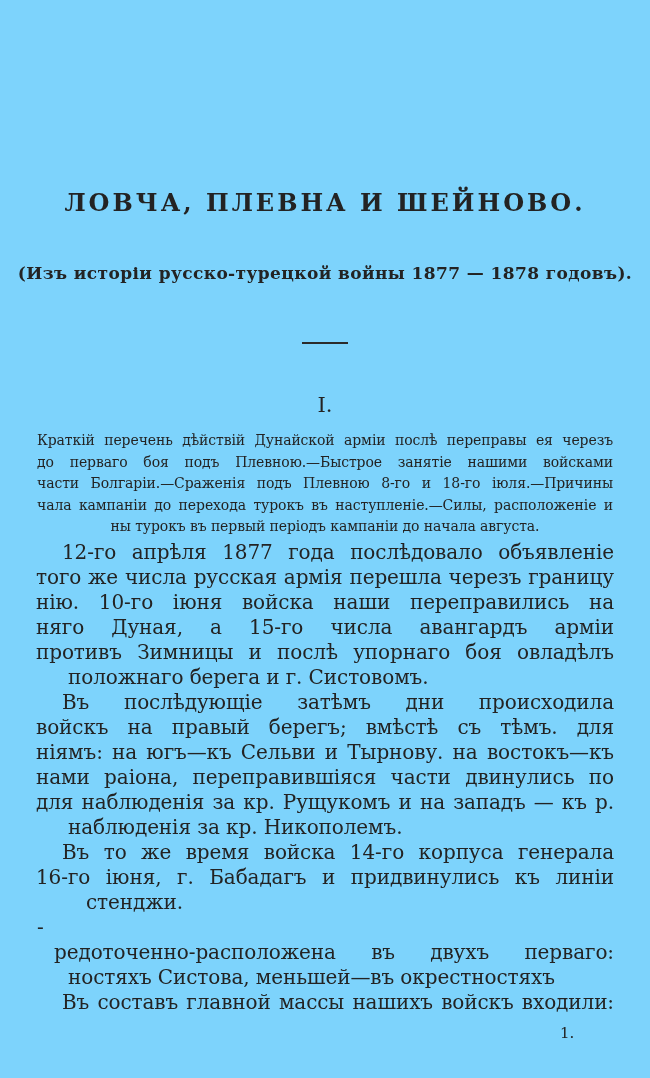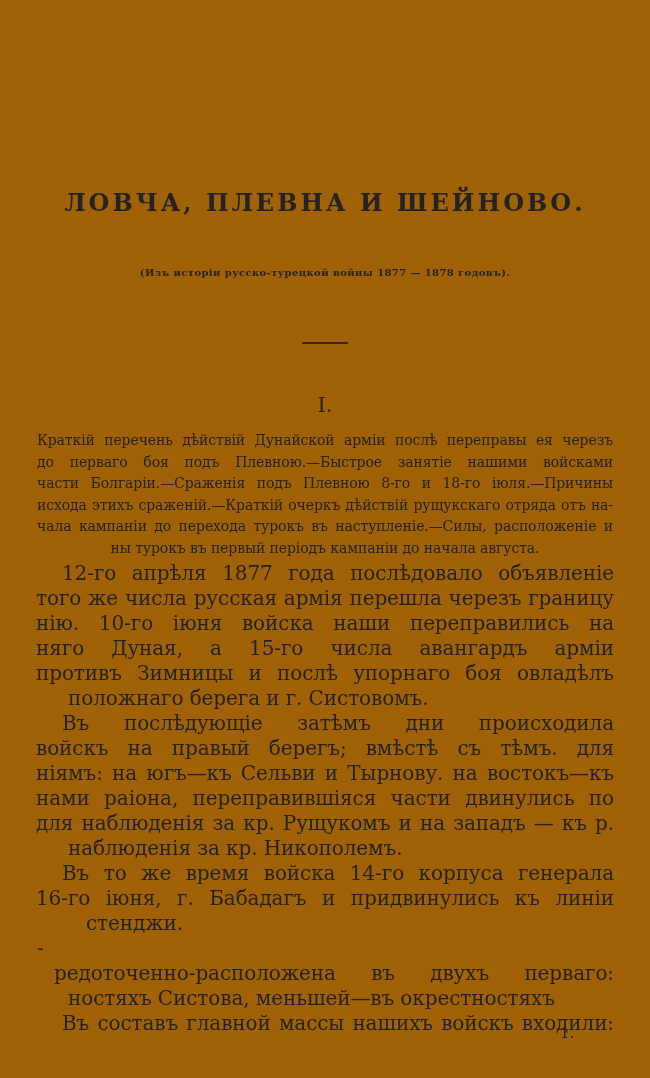--- a/index.html
+++ b/index.html
@@ -1,38 +1,38 @@
 <!DOCTYPE html>
 <html><head>
 <meta charset="utf-8">
 <style>
   html,body{margin:0;padding:0;background:#e8e8e8;}
   .page{
     position:relative;
     width:650px;height:1078px;
     margin:0 auto;
-    background:#a16207;
+    background:#7dd3fc;
     color:#232323;
     font-family:"DejaVu Serif", serif;
     overflow:hidden;
     box-sizing:border-box;
   }
   
   .title{
     margin:188px 0 0 0;
     text-align:center;
     font-size:24px;
     line-height:30px;
     font-weight:bold;
     letter-spacing:3px;
   }
   .subtitle{
     margin-top:45px;
     text-align:center;
-    font-size:10px;
+    font-size:17px;
     line-height:20px;
     font-weight:bold;
     letter-spacing:0.4px;
   }
   .divider{
     margin:59px auto 0 auto;
     width:46px;
     border-top:2px solid #2b2b2b;
     height:0;
   }
@@ -92,21 +92,20 @@
   <div class="subtitle">(Изъ исторіи русско-турецкой войны 1877 — 1878 годовъ).</div>
 
   <div class="divider"></div>
 
   <div class="section-number">I.</div>
 
   <div class="abstract">
     <div class="al j">Краткій перечень дѣйствій Дунайской арміи послѣ переправы ея черезъ Дунай,</div>
     <div class="al j">до перваго боя подъ Плевною.—Быстрое занятіе нашими войсками значительной</div>
     <div class="al j">части Болгаріи.—Сраженія подъ Плевною 8-го и 18-го іюля.—Причины неудачнаго</div>
-    <div class="al j">исхода этихъ сраженій.—Краткій очеркъ дѣйствій рущукскаго отряда отъ на-</div>
     <div class="al j">чала кампаніи до перехода турокъ въ наступленіе.—Силы, расположеніе и пла-</div>
     <div class="al c">ны турокъ въ первый періодъ кампаніи до начала августа.</div>
   </div>
 
   <div class="bodytext">
 
     <div class="bl j ind">12-го апрѣля 1877 года послѣдовало объявленіе войны Турціи, и</div>
     <div class="bl j">того же числа русская армія перешла черезъ границу Имперіи въ Румы-</div>
     <div class="bl j">нію. 10-го іюня войска наши переправились на правый берегъ ниж-</div>
     <div class="bl j">няго Дуная, а 15-го числа авангардъ арміи переправился черезъ Дунай</div>

